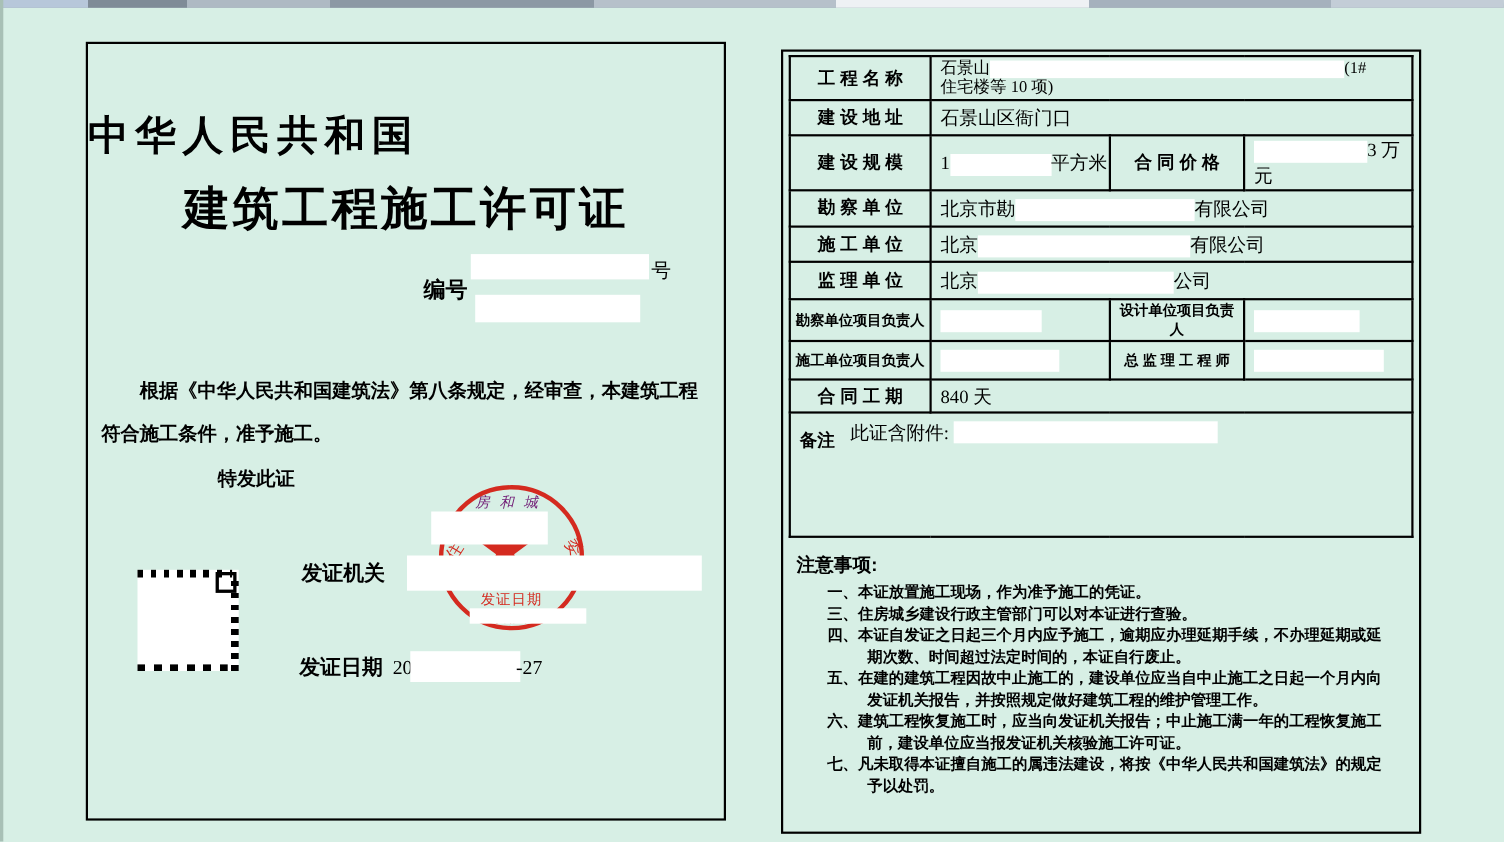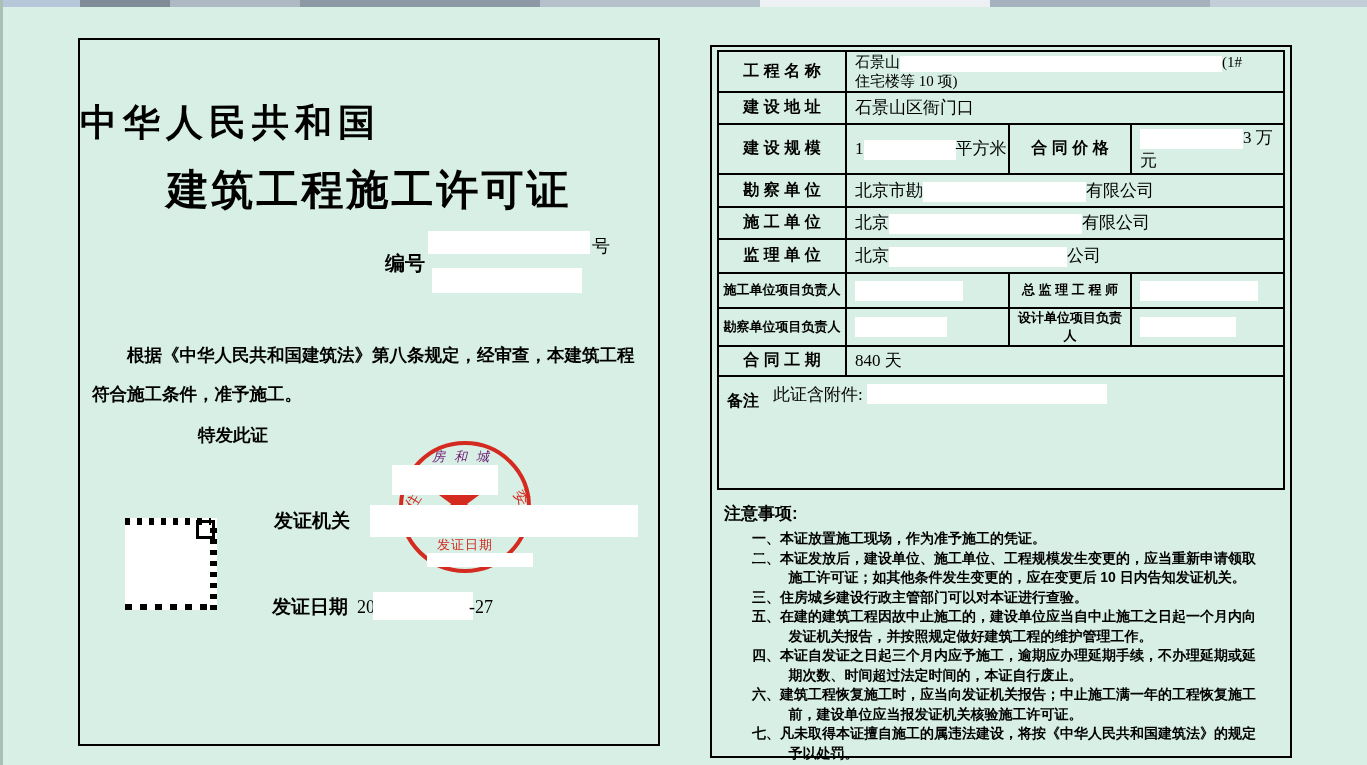--- a/index.html
+++ b/index.html
@@ -165,46 +165,45 @@
     </tr>
     <tr>
       <td class="lbl" style="height:30px;">施 工 单 位</td>
       <td class="val" colspan="3"><span>北京</span><span class="redact" style="width:193px;"></span><span>有限公司</span></td>
     </tr>
     <tr>
       <td class="lbl" style="height:32px;">监 理 单 位</td>
       <td class="val" colspan="3"><span>北京</span><span class="redact" style="width:178px;"></span><span>公司</span></td>
     </tr>
     <tr>
+      <td class="lbl-sm" style="height:33px;">勘察单位项目负责人</td>
+      <td class="val"><span class="redact" style="width:92px;"></span></td>
+      <td class="lbl-sm">设计单位项目负责人</td>
+      <td class="val"><span class="redact" style="width:96px;"></span></td>
+    </tr>
+    <tr>
       <td class="lbl-sm" style="height:33px;">施工单位项目负责人</td>
       <td class="val"><span class="redact" style="width:108px;"></span></td>
       <td class="lbl-sm">总 监 理 工 程 师</td>
       <td class="val"><span class="redact" style="width:118px;"></span></td>
     </tr>
     <tr>
-      <td class="lbl-sm" style="height:33px;">勘察单位项目负责人</td>
-      <td class="val"><span class="redact" style="width:92px;"></span></td>
-      <td class="lbl-sm">设计单位项目负责人</td>
-      <td class="val"><span class="redact" style="width:96px;"></span></td>
-    </tr>
-    <tr>
       <td class="lbl" style="height:28px;">合 同 工 期</td>
       <td class="val" colspan="3">840 天</td>
     </tr>
     <tr>
       <td class="bz" style="height:99px;" colspan="4">
         <span class="bz-label">备注</span><span>此证含附件:</span> <span class="redact" style="width:240px;"></span>
       </td>
     </tr>
   </tbody>
     </table>
 
   <div class="notes-heading">注意事项:</div>
   <div class="notes-list">
     <div class="note-item">一、本证放置施工现场，作为准予施工的凭证。</div>
-    <div class="note-item">二、本证发放后，建设单位、施工单位、工程规模发生变更的，应当重新申请领取施工许可证；如其他条件发生变更的，应在变更后 10 日内告知发证机关。</div>
     <div class="note-item">三、住房城乡建设行政主管部门可以对本证进行查验。</div>
+    <div class="note-item">四、本证自发证之日起三个月内应予施工，逾期应办理延期手续，不办理延期或延期次数、时间超过法定时间的，本证自行废止。</div>
     <div class="note-item">五、在建的建筑工程因故中止施工的，建设单位应当自中止施工之日起一个月内向发证机关报告，并按照规定做好建筑工程的维护管理工作。</div>
-    <div class="note-item">四、本证自发证之日起三个月内应予施工，逾期应办理延期手续，不办理延期或延期次数、时间超过法定时间的，本证自行废止。</div>
     <div class="note-item">六、建筑工程恢复施工时，应当向发证机关报告；中止施工满一年的工程恢复施工前，建设单位应当报发证机关核验施工许可证。</div>
     <div class="note-item">七、凡未取得本证擅自施工的属违法建设，将按《中华人民共和国建筑法》的规定予以处罚。</div>
   </div>
 </div>
 
 </body></html>

